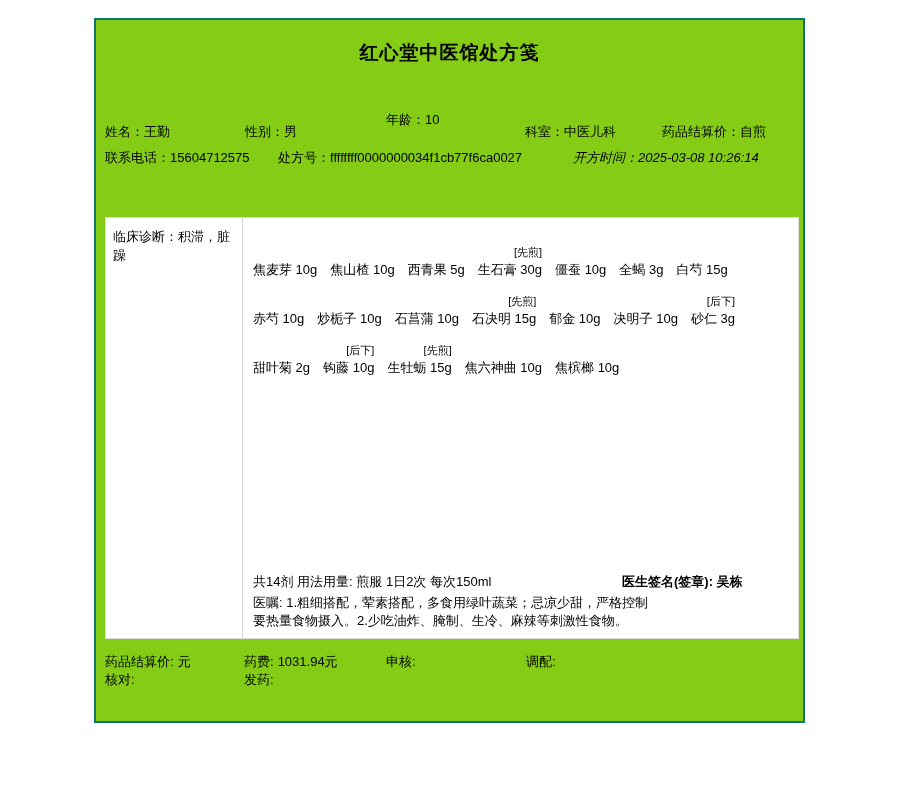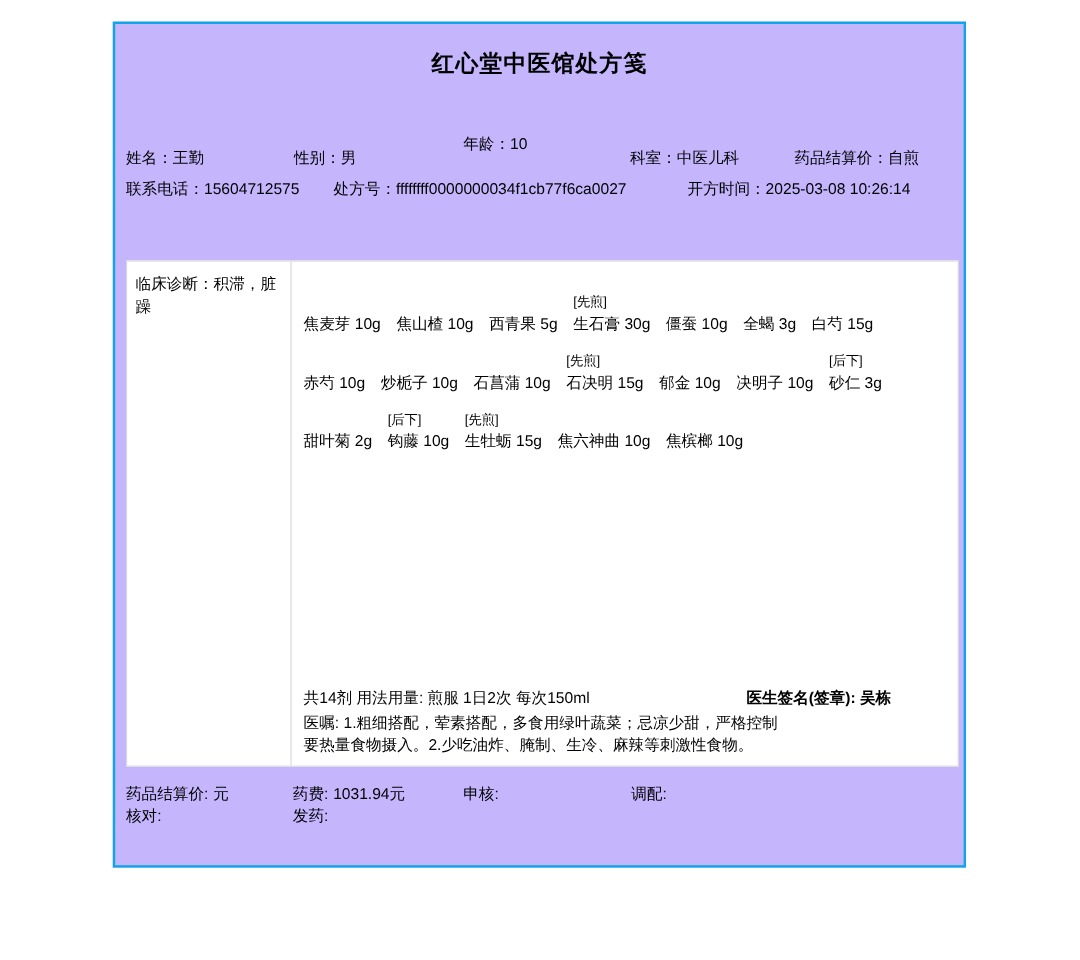--- a/index.html
+++ b/index.html
@@ -4,47 +4,47 @@
 <style>
   html,body{margin:0;padding:0;}
   body{
     width:900px;height:800px;background:#ffffff;position:relative;
     font-family:"Liberation Sans", sans-serif;
     color:#000000;
     -webkit-font-smoothing:antialiased;
   }
   .sheet{
     position:absolute;left:94px;top:18px;width:707px;height:701px;
-    border:2px solid #0ea5e9;background:#c4b5fd;
+    border:2px solid #0f766e;background:#84cc16;
   }
   .title{
     position:absolute;left:0;top:20px;width:100%;
     text-align:center;font-size:19px;font-weight:bold;letter-spacing:1px;
   }
   .field{position:absolute;font-size:13px;white-space:nowrap;line-height:16px;}
   .field .lab,.field .val{display:inline;}
   
   .p1-0{left:9px;top:104px;}  .p1-1{left:149px;top:104px;} .p1-2{left:290px;top:92px;}
   .p1-3{left:429px;top:104px;text-align:right;} .p1-4{left:566px;top:104px;}
-  .p2-0{left:9px;top:130px;}  .p2-1{left:182px;top:130px;} .p2-2{left:477px;top:130px;}
+  .p2-0{left:9px;top:130px;}  .p2-1{left:182px;top:130px;} .p2-2{left:477px;top:130px;font-style:italic;}
 
   .inner-box{
     position:absolute;left:9px;top:197px;width:692px;height:420px;
     border:1px solid #d9d9d9;display:flex;background:#ffffff;
   }
   .diag-col{
     width:137px;border-right:1px solid #d9d9d9;
     padding:9px 7px 0 7px;font-size:13px;line-height:19px;box-sizing:border-box;
   }
   .rx-col{flex:1;position:relative;padding:13px 0 0 10px;box-sizing:border-box;}
   .rx-header{font-size:13px;line-height:16px;}
   .herb-rows{margin-top:13px;}
   .herb-row{white-space:nowrap;margin-bottom:14px;}
   .herb{display:inline-block;margin-right:13px;vertical-align:bottom;}
-  .herb .tag{display:block;font-size:11px;line-height:17px;height:17px;text-align:left;}
+  .herb .tag{display:block;font-size:11px;line-height:17px;height:17px;text-align:right;}
   .herb .nm{display:block;font-size:13px;line-height:18px;}
   .rx-bottom{position:absolute;left:10px;top:355px;width:540px;}
   .usage-row{position:relative;font-size:13px;line-height:18px;white-space:nowrap;}
   .sign{position:absolute;left:369px;top:0;white-space:nowrap;font-weight:bold;}
   .advice{margin-top:3px;width:402px;font-size:13px;line-height:18px;}
 
   
   .f1-0{left:9px;top:634px;}  .f1-1{left:148px;top:634px;} .f1-2{left:290px;top:634px;} .f1-3{left:430px;top:634px;}
   .f2-0{left:9px;top:652px;}  .f2-1{left:148px;top:652px;}
   .note{position:absolute;left:9px;top:670px;font-size:13px;line-height:16px;white-space:nowrap;}

